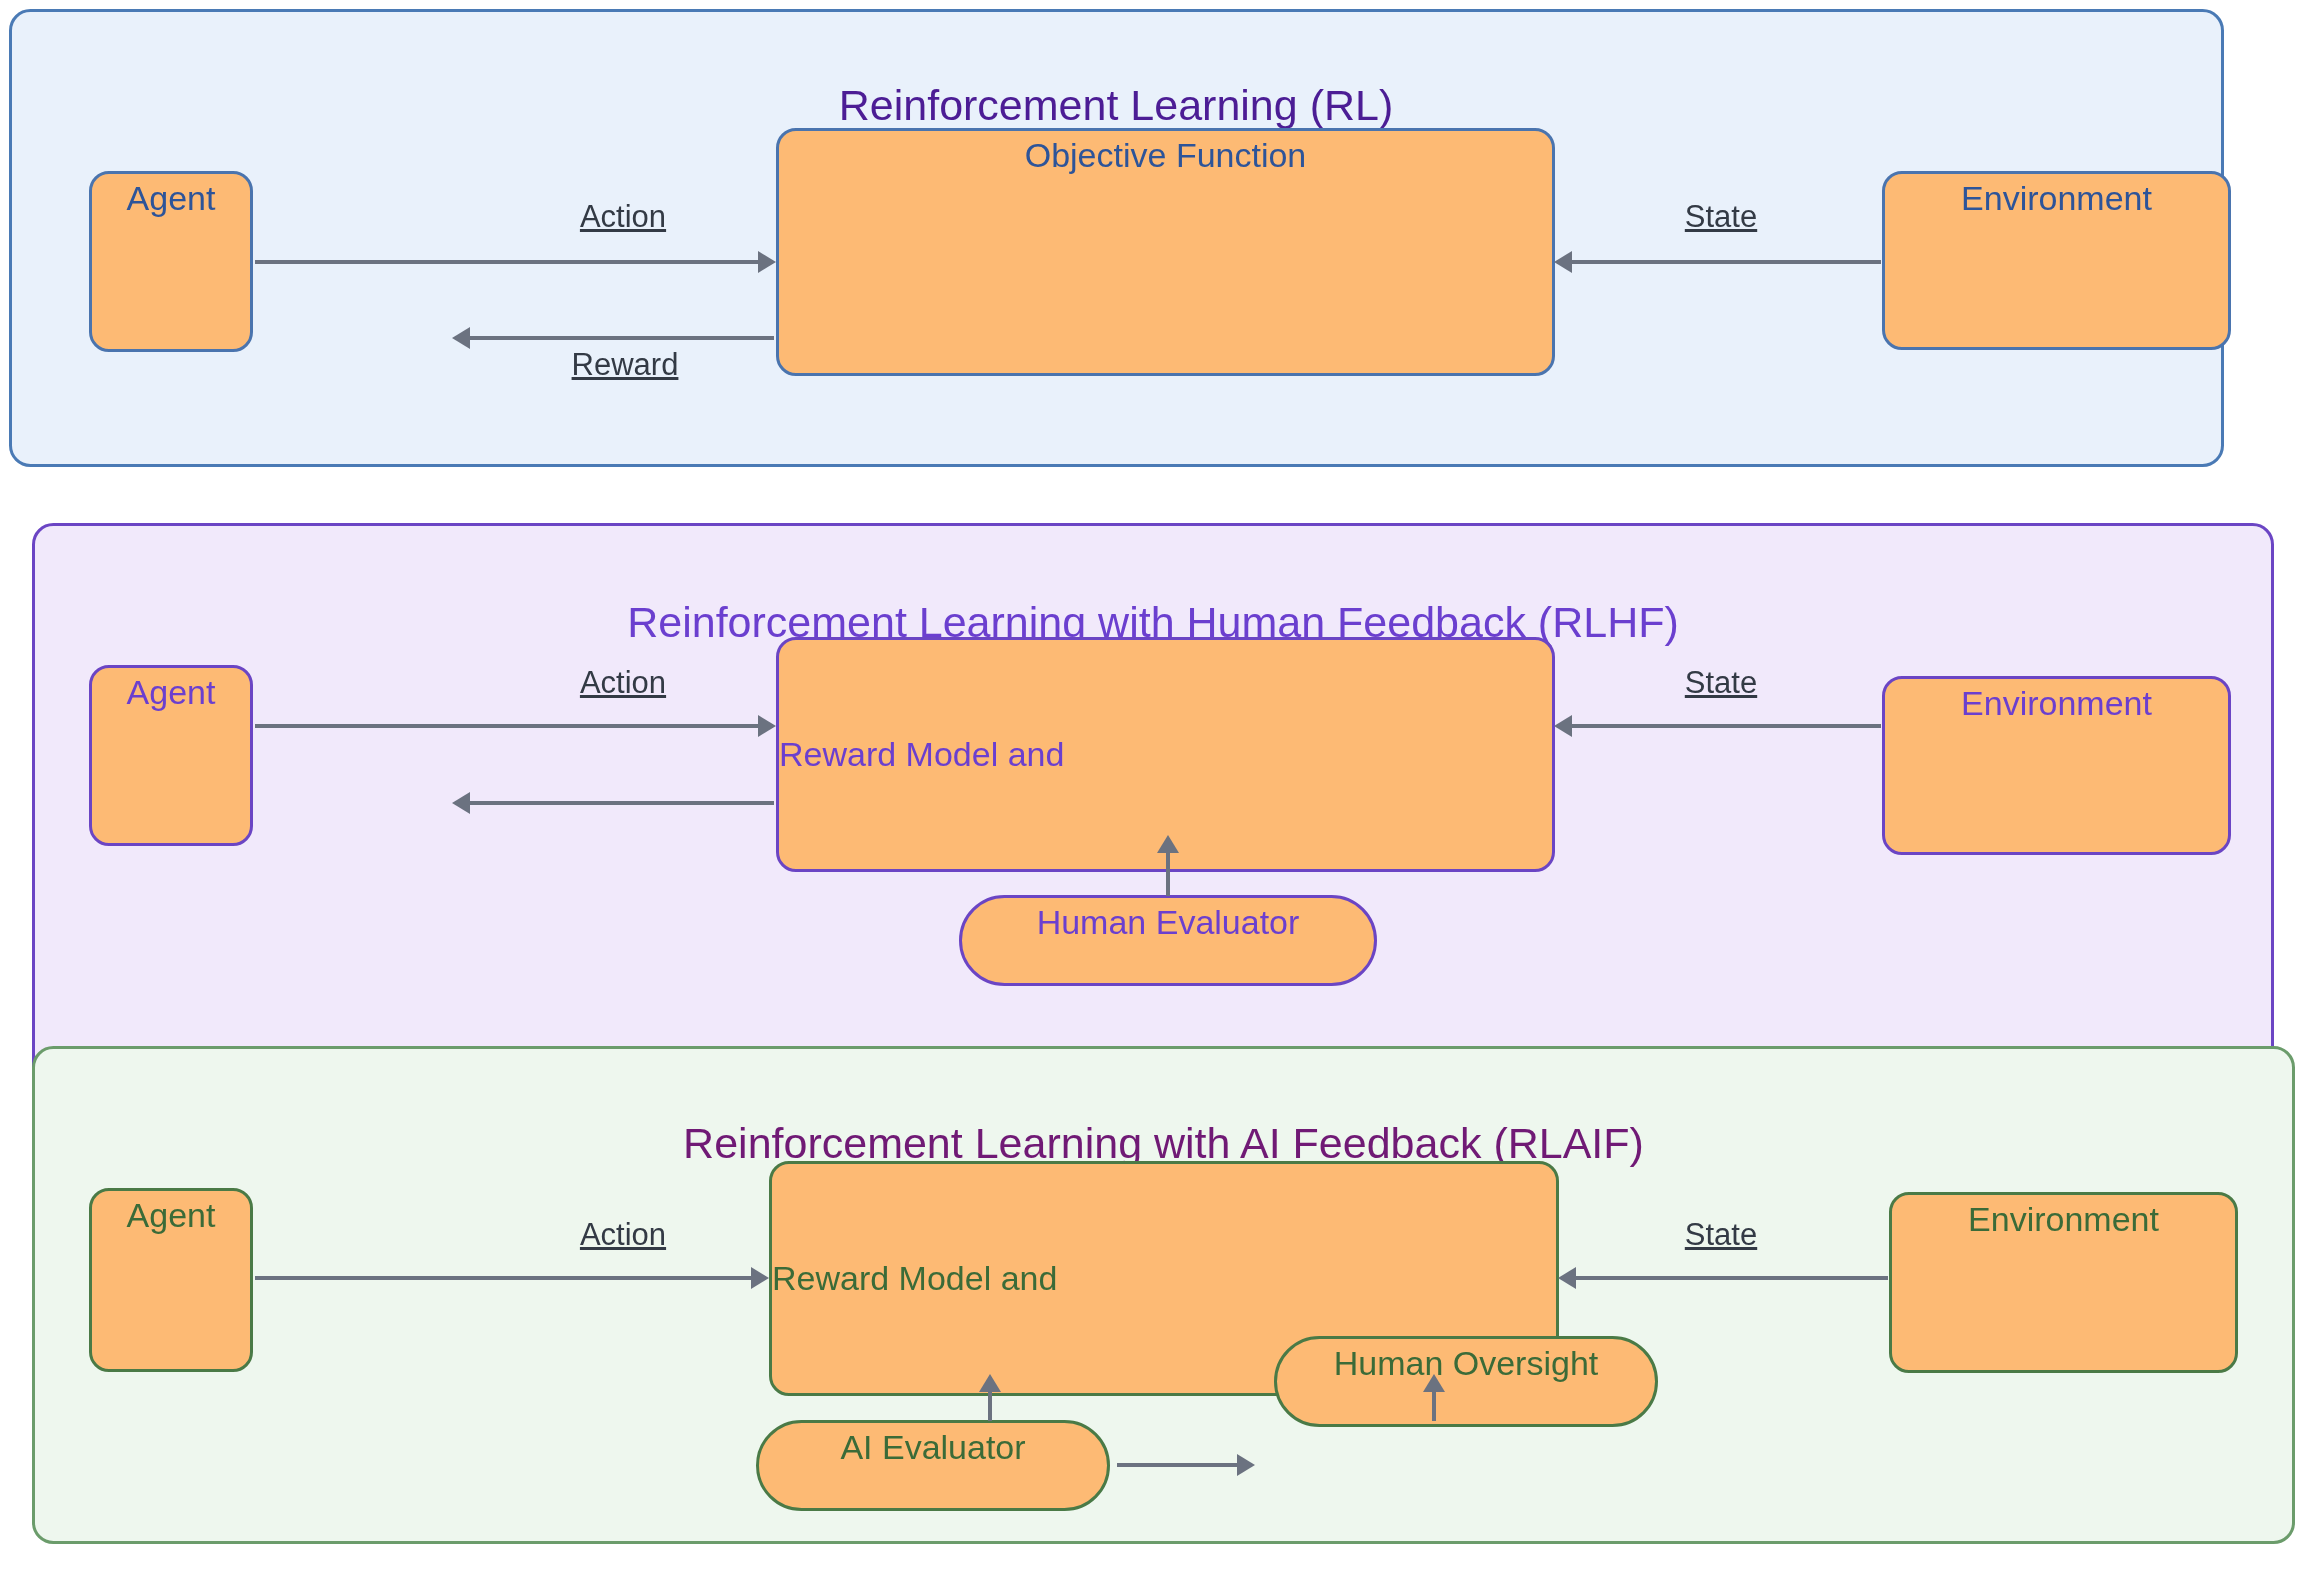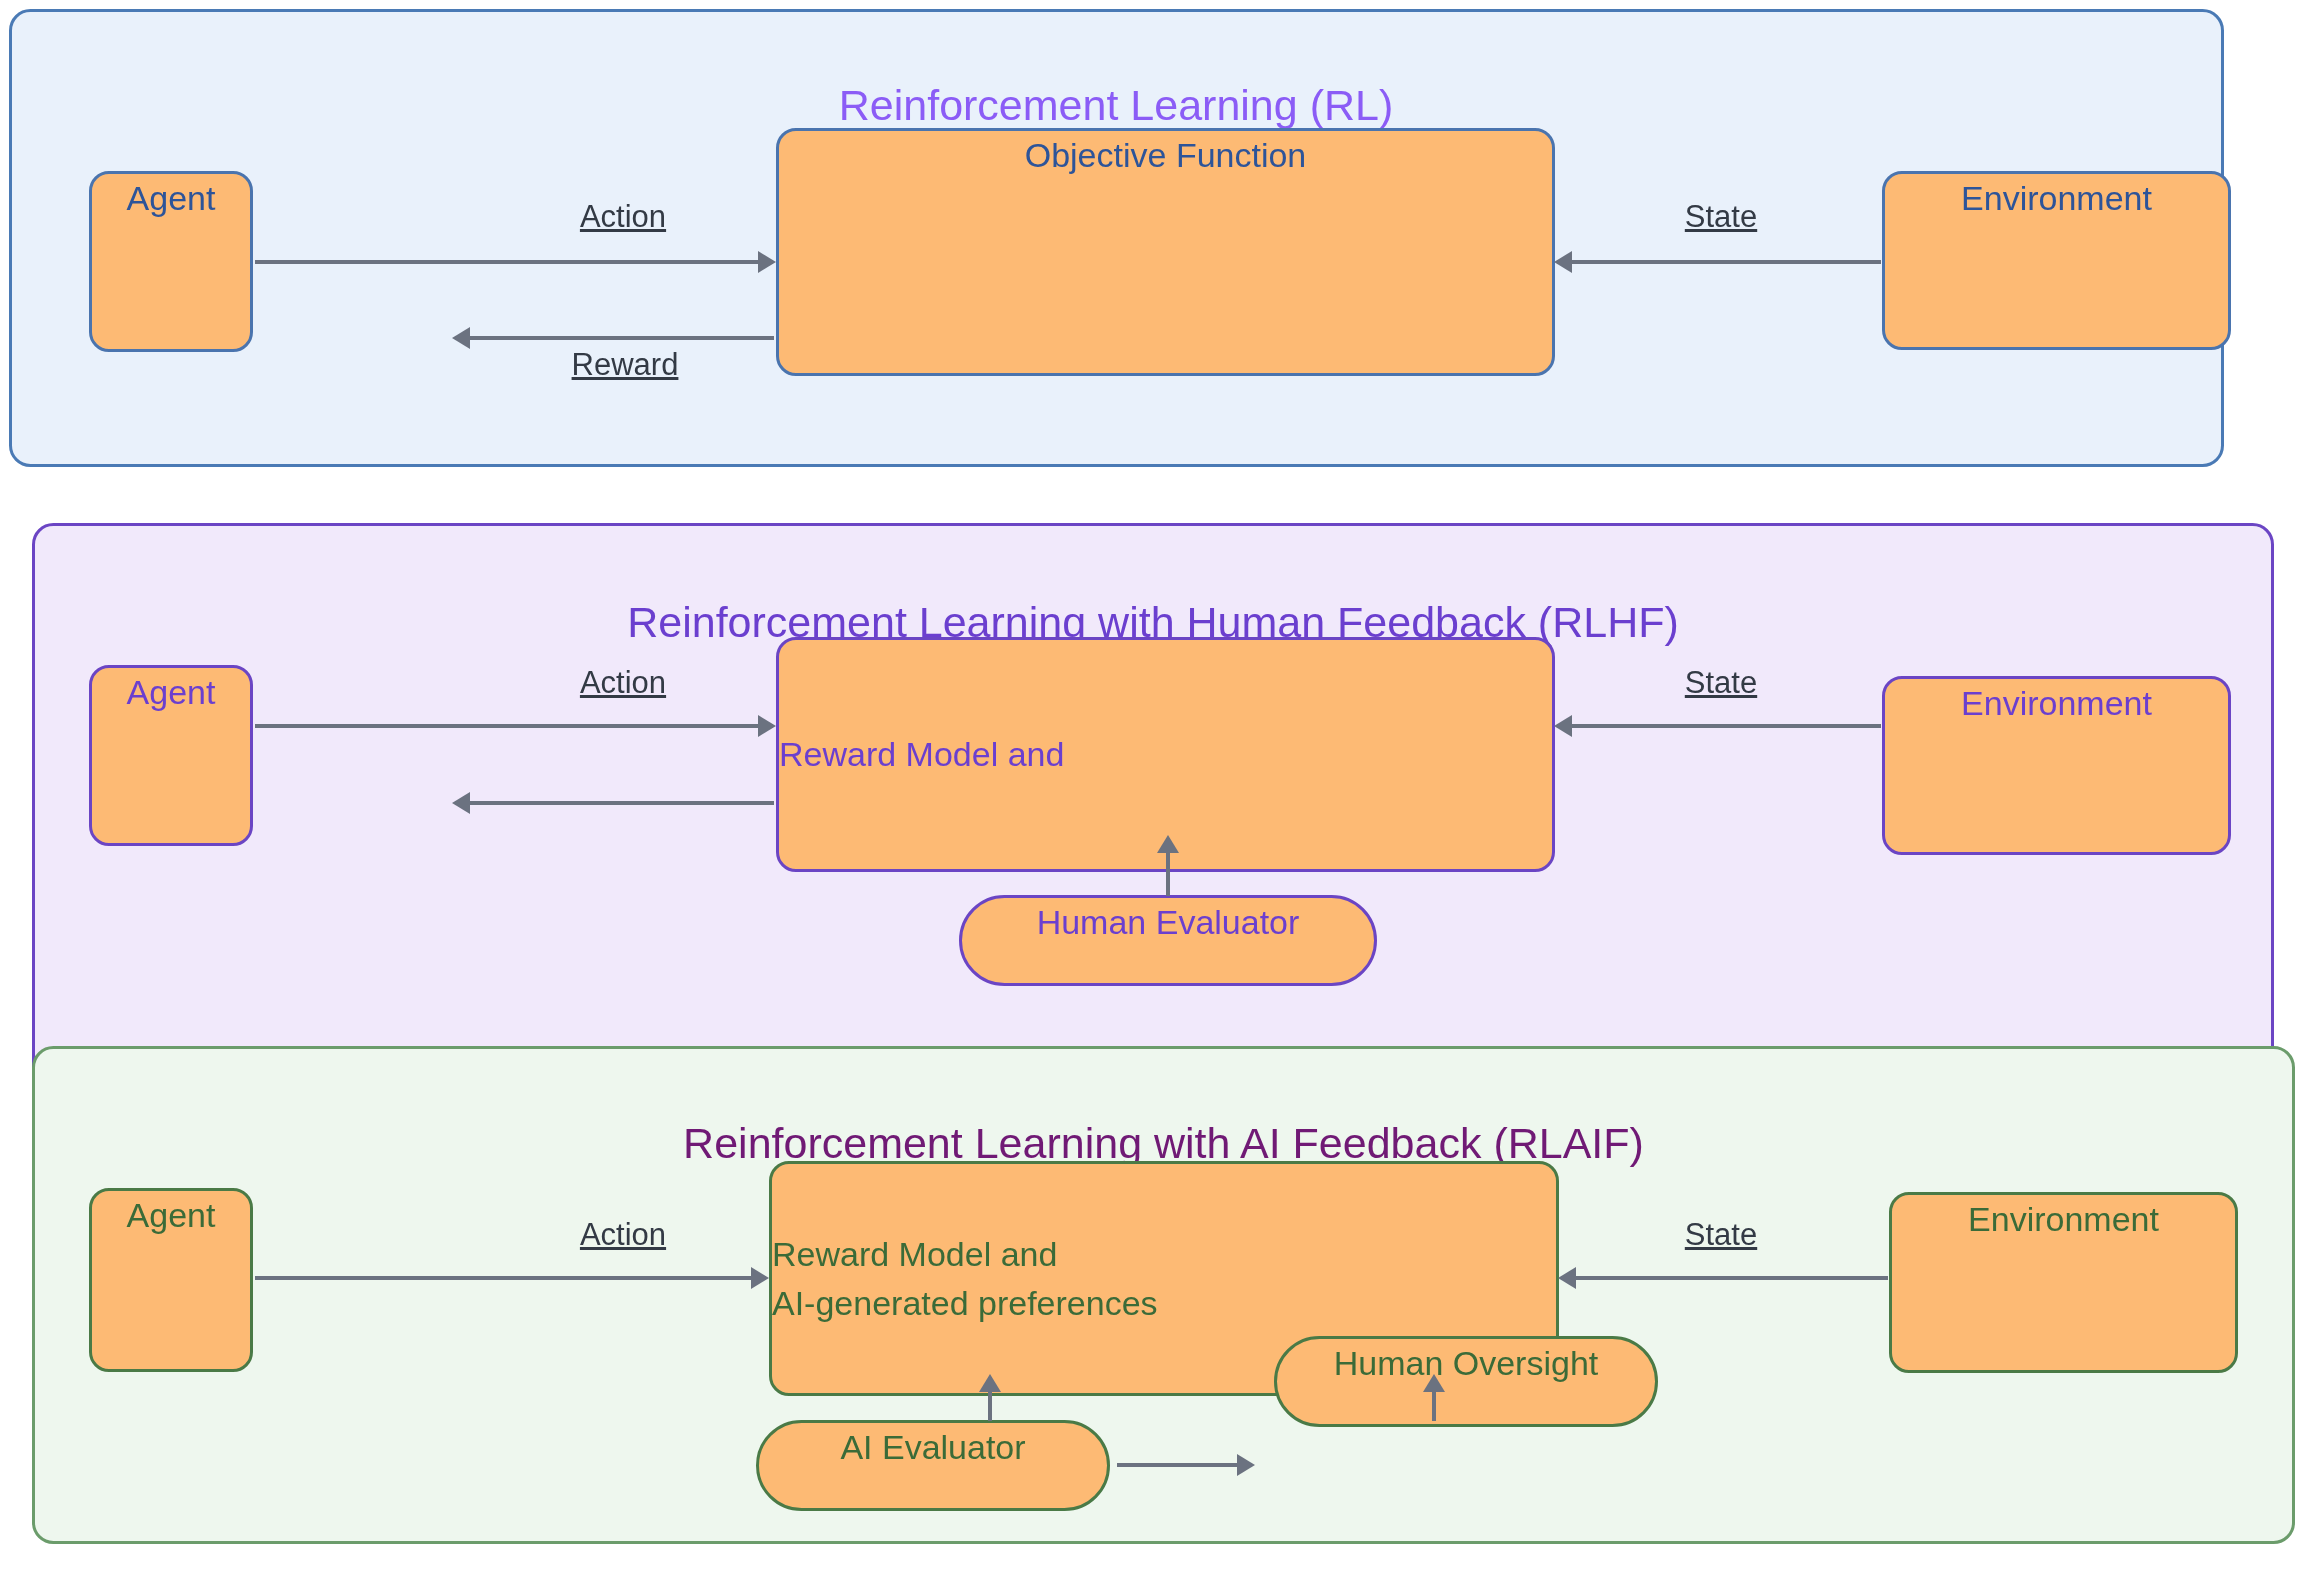--- a/index.html
+++ b/index.html
@@ -37,21 +37,21 @@
   
   .v-arrow{position:absolute;width:4.3px;background:#6b7280;}
   .v-arrow.up::before{content:"";position:absolute;top:-2.8px;left:50%;
       transform:translateX(-50%);width:0;height:0;
       border-left:11.4px solid transparent;border-right:11.4px solid transparent;
       border-bottom:18.5px solid #6b7280;}
 
   
   #panel-rl{left:8.5px;top:8.5px;width:2215px;height:458px;
             background:#e9f1fb;border:3.6px solid #4a7ab5;}
-  #panel-rl .panel-title{top:34px;color:#8b5cf6;}
+  #panel-rl .panel-title{top:34px;color:#4c1d95;}
   .rl-node{border:3.6px solid #4a74ae;color:#2d5499;border-radius:20px;}
 
   
   #panel-rlhf{left:32px;top:523px;width:2242px;height:584px;
               background:#f1e9fb;border:3.6px solid #6b45c4;}
   #panel-rlhf .panel-title{top:36px;color:#6b3fcf;}
   .rlhf-node{border:3.6px solid #6b45c4;color:#6b3fcf;border-radius:20px;}
 
   
   #panel-rlaif{left:32px;top:1046px;width:2263px;height:498px;
@@ -120,21 +120,20 @@
 <section class="panel" id="panel-rlaif">
   <h2 class="panel-title">Reinforcement Learning with AI Feedback (RLAIF)</h2>
 </section>
 
 <div class="node rlaif-node" style="left:89px;top:1188px;width:164px;height:184px;">
   <span>Agent</span>
 </div>
 
 <div class="node rlaif-node" style="left:769px;top:1161px;width:790px;height:235px;flex-direction:column;">
   <span>Reward Model and</span>
-  <span>AI-generated preferences</span>
 </div>
 
 <div class="node rlaif-node" style="left:1889px;top:1192px;width:349px;height:181px;">
   <span>Environment</span>
 </div>
 
 <div class="node rlaif-node pill" style="left:756px;top:1420px;width:354px;height:91px;">
   <span>AI Evaluator</span>
 </div>
 

